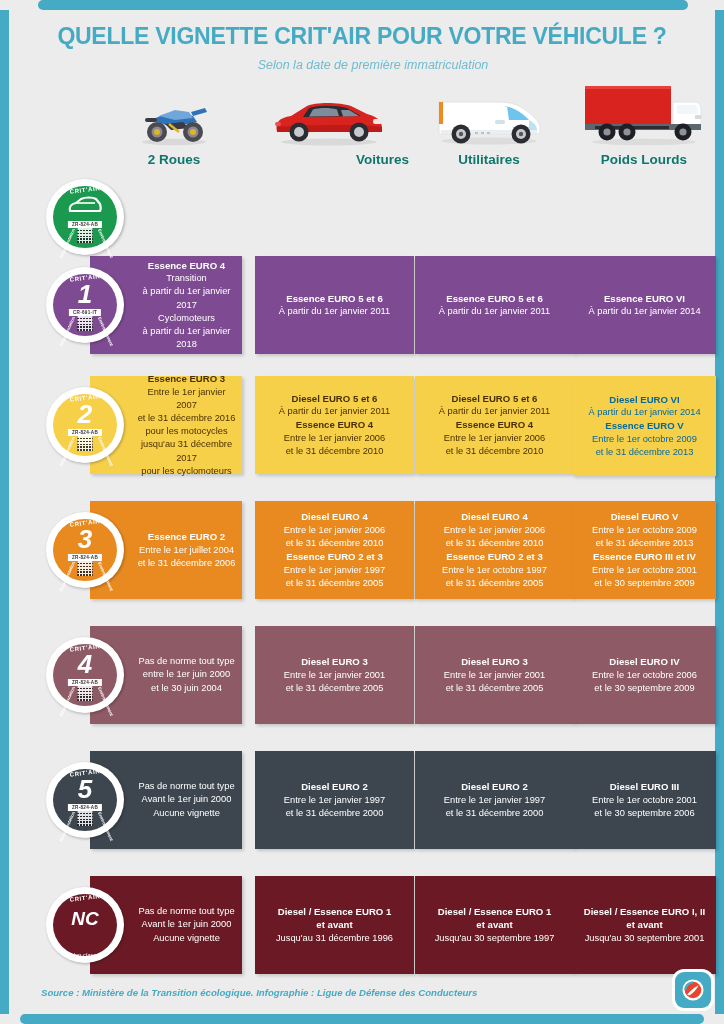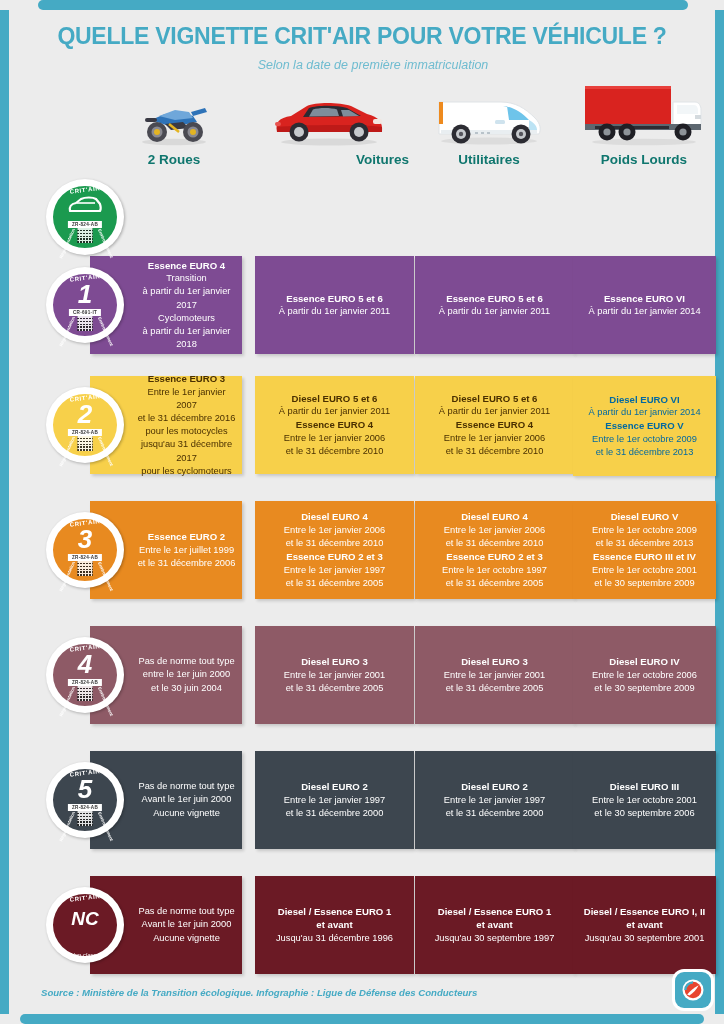--- a/index.html
+++ b/index.html
@@ -395,21 +395,21 @@
             <div class="num">2</div>
             <div class="plate">ZR-824-AB</div>
             <div class="qr"></div>
             <div class="lside">Réglementation</div>
             <div class="rside">Environnement</div>
           </div>
         </div>
         <div class="row" style="top: 491px; height: 98px;">
           <div class="cell" style="left: 81px; width: 152px; height: 98px; background: rgb(232, 138, 32); padding-left: 46px;">
             <div class="l b">Essence EURO 2</div>
-            <div class="l">Entre le 1er juillet 1999</div>
+            <div class="l">Entre le 1er juillet 2004</div>
             <div class="l">et le 31 décembre 2006</div>
           </div>
           <div class="cell" style="left: 246px; width: 159px; height: 98px; background: rgb(232, 138, 32);">
             <div class="l b">Diesel EURO 4</div>
             <div class="l">Entre le 1er janvier 2006</div>
             <div class="l">et le 31 décembre 2010</div>
             <div class="l b">Essence EURO 2 et 3</div>
             <div class="l">Entre le 1er janvier 1997</div>
             <div class="l">et le 31 décembre 2005</div>
           </div>

